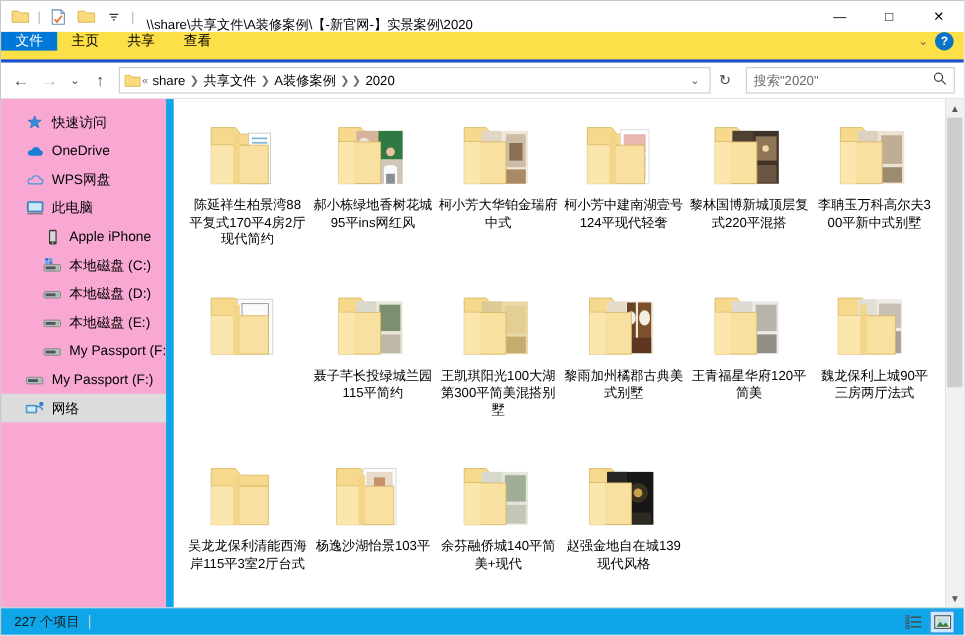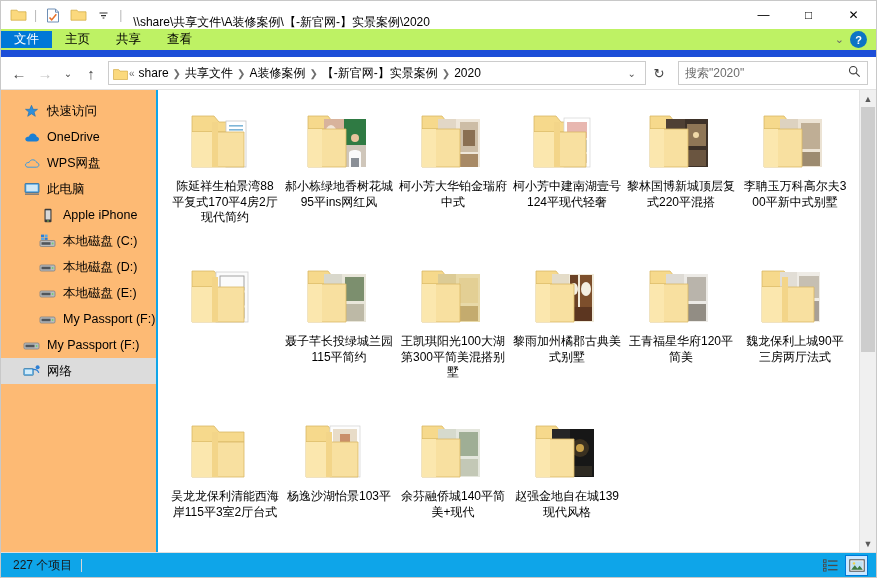--- a/index.html
+++ b/index.html
@@ -20,22 +20,22 @@
   .qat-btn { width:22px; height:22px; display:flex; align-items:center;
              justify-content:center; }
   .qat-sep { color:#b8b8b8; font-size:12px; padding:0 2px; }
   .title-text { font-size:12px; color:#000; margin-left:9px; white-space:nowrap;
                 overflow:hidden;margin-top:15px; }
   .wincontrols { margin-left:auto; display:flex; height:28px; }
   .wc { width:45px; height:28px; display:flex; align-items:center;
         justify-content:center; font-size:12px; color:#000; }
 
   
-  .ribbon { height:28px; flex:0 0 28px; display:flex; align-items:center;
-            background:#bef264; border-bottom:7px solid #1d4ed8; }
+  .ribbon { height:28px; flex:0 0 28px; display:flex; align-items:flex-start;
+            background:#fde047; border-bottom:3px solid #1d4ed8; }
   .tab { padding:0 13px; display:flex; align-items:center; font-size:12.5px;
          color:#000; }
   .tab.active { background:#0078d7; color:#fff; }
   .ribbon-right { margin-left:auto; display:flex; align-items:center; gap:6px;
                   padding-right:9px; }
   .chev { color:#6a6a6a; font-size:11px; }
   .helpbtn { width:17px; height:17px; border-radius:50%; background:#0b74c4;
              color:#fff; font-size:11px; font-weight:bold; display:flex;
              align-items:center; justify-content:center; }
 
@@ -60,21 +60,21 @@
   .searchbox { flex:0 0 190px; height:24px; border:1px solid #cccccc;
                background:#fff; display:flex; align-items:center;
                padding:0 6px; margin-left:6px; }
   .search-ph { font-size:12px; color:#6d6d6d; flex:1 1 auto; }
   .search-ico { color:#444; font-size:12px; }
 
   
   .body { flex:1 1 auto; display:flex; min-height:0; border-top:1px solid #e3e3e3; }
 
   
-  .sidebar { flex:0 0 157px; background:#fdba74; border-right:2px solid #0ea5e9;
+  .sidebar { flex:0 0 157px; background:#f9a8d4; border-right:7px solid #0ea5e9;
              overflow:hidden; padding-top:8px; }
   .nav-item { height:26px; display:flex; align-items:center; font-size:12.5px;
               color:#000; padding-left:22px; gap:7px; white-space:nowrap; }
   .nav-item.indent { padding-left:38px; }
   .nav-item.selected { background:#dcdcdc; }
   .nav-ico { width:17px; height:17px; flex:0 0 17px; display:flex;
              align-items:center; justify-content:center; }
 
   
   .content { flex:1 1 auto; position:relative; overflow:hidden; background:#fff; }
@@ -172,21 +172,20 @@
         </svg>
       </span>
       <span class="crumbs">
         <span class="crumb-sep">«</span>
         <span class="crumb">share</span>
         <span class="crumb-sep">❯</span>
         <span class="crumb">共享文件</span>
         <span class="crumb-sep">❯</span>
         <span class="crumb">A装修案例</span>
         <span class="crumb-sep">❯</span>
-        <span class="crumb">【-新官网-】实景案例</span>
         <span class="crumb-sep">❯</span>
         <span class="crumb">2020</span>
       </span>
       <span class="addr-dd">⌄</span>
     </div>
     <div class="refresh">↻</div>
 
     <div class="searchbox">
       <span class="search-ph">搜索"2020"</span>
       <span class="search-ico">

